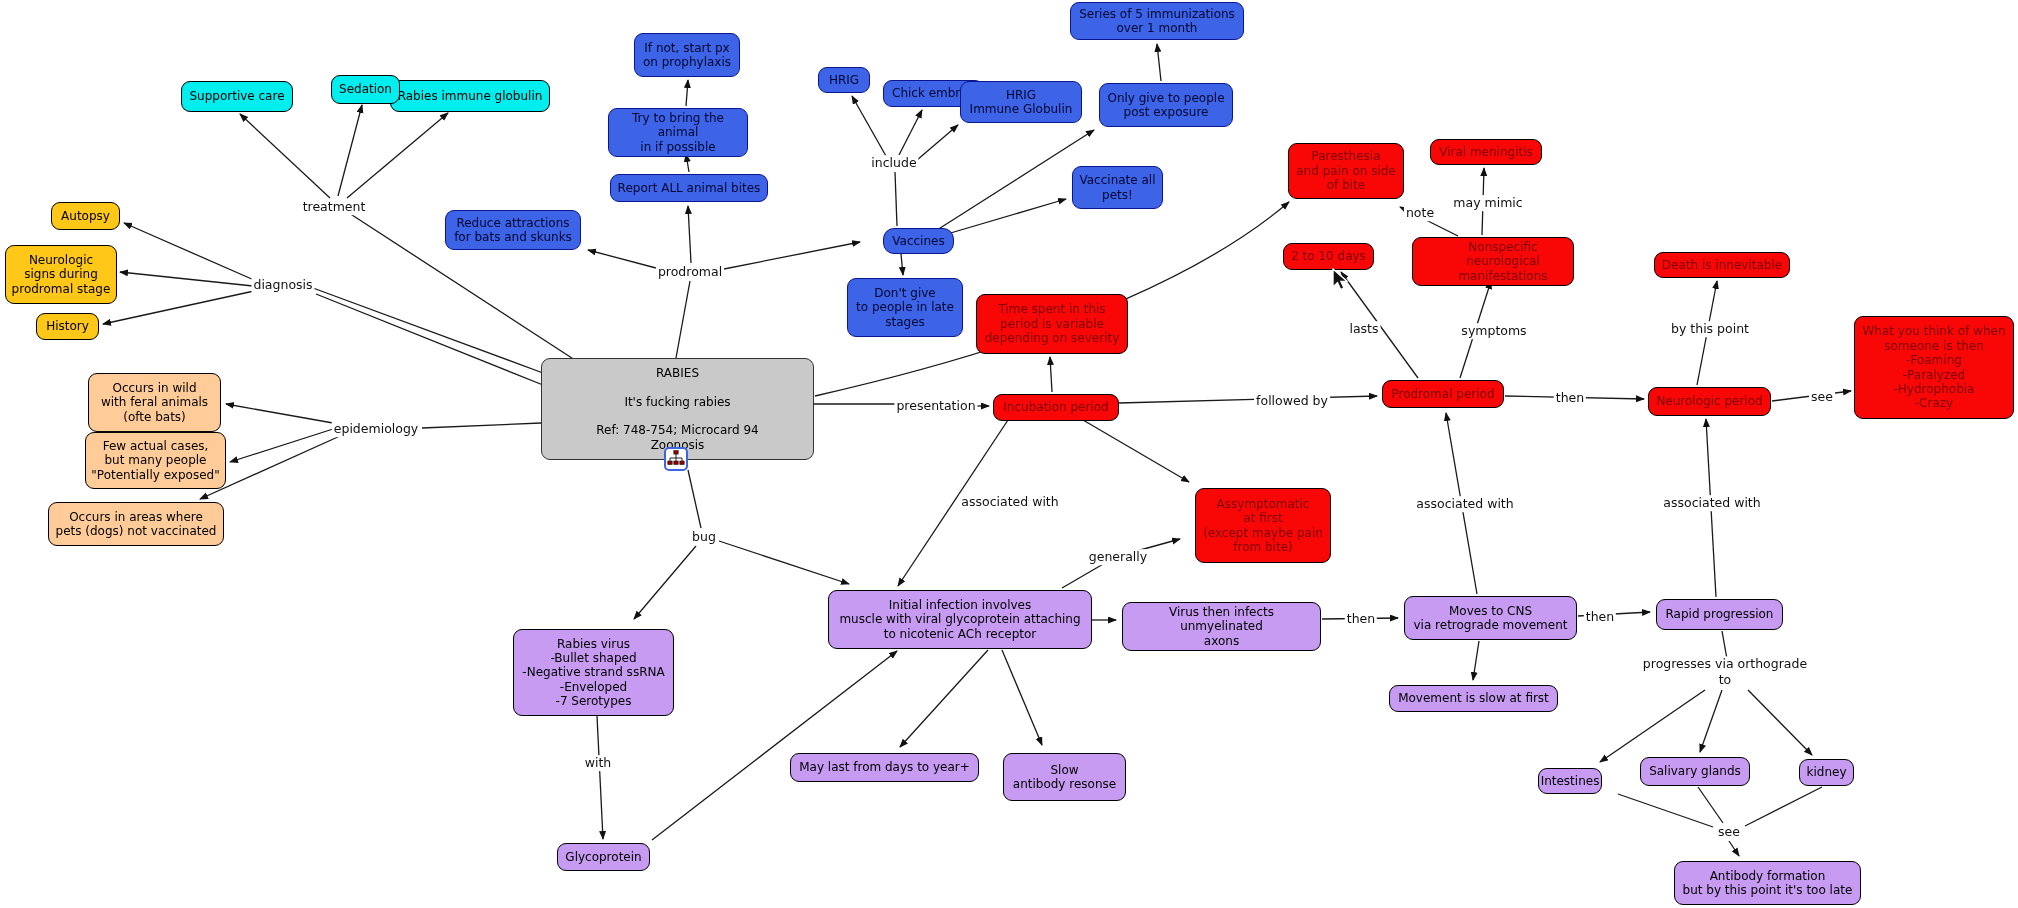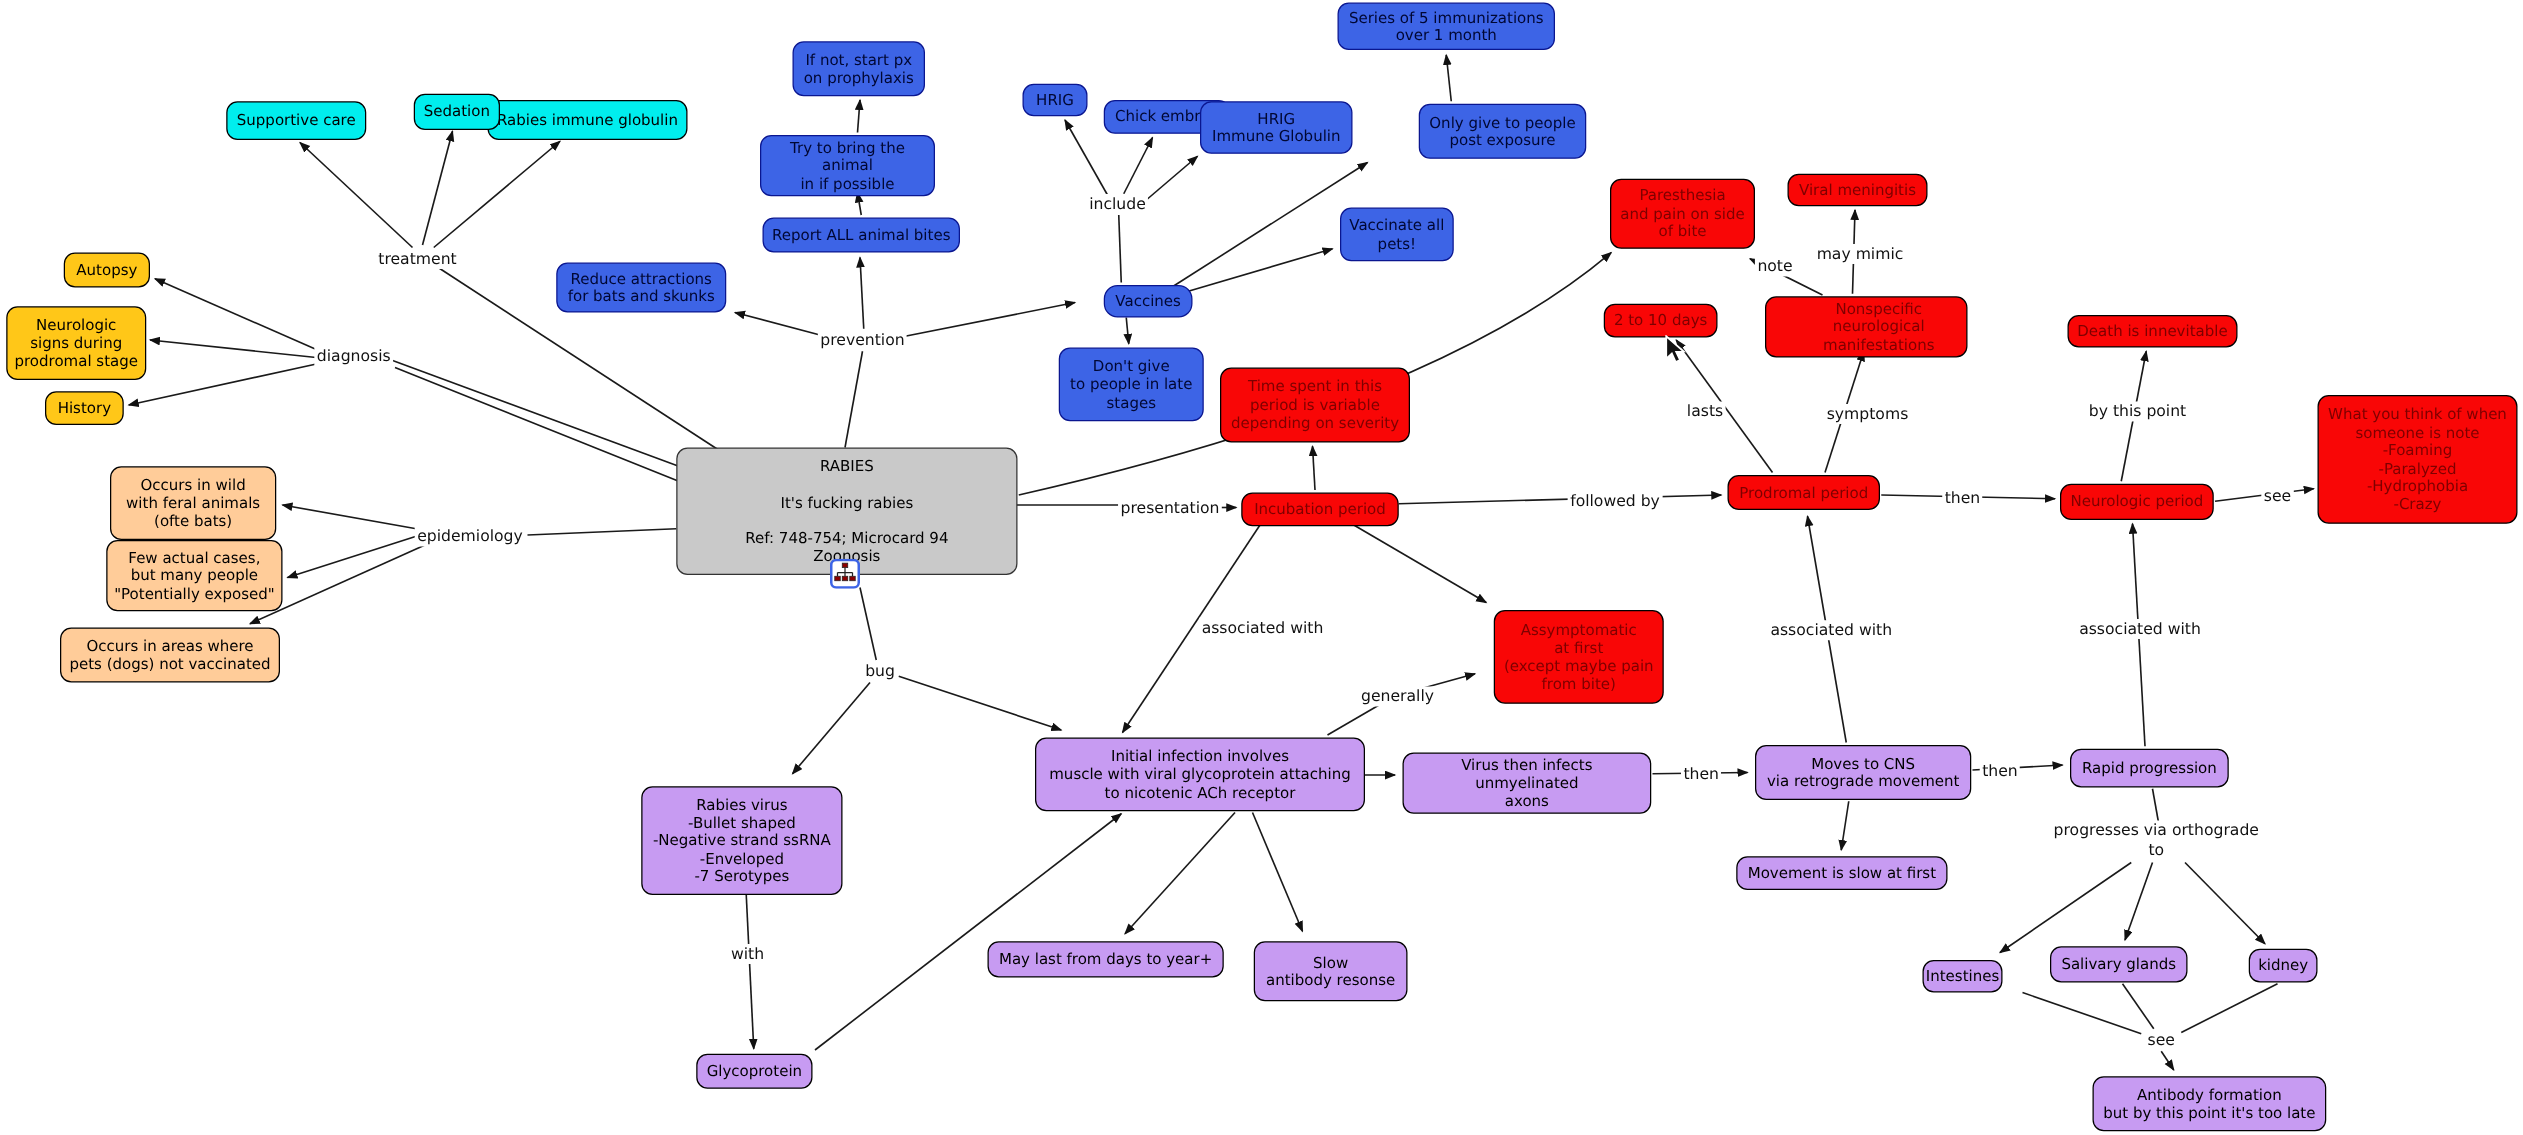--- a/index.html
+++ b/index.html
@@ -150,21 +150,21 @@
     <div class="node blue" style="left: 445px; top: 210px; width: 136px; min-height: 40px;"><span>Reduce attractions
 for bats and skunks</span></div>
     <div class="node blue" style="left: 818px; top: 67px; width: 52px; min-height: 26px;"><span>HRIG</span></div>
     <div class="node blue nowrap" style="left: 883px; top: 80px; width: 101px; min-height: 27px; z-index: 1;">
       <span>Chick embryo</span>
     </div>
     <div class="node blue" style="left: 960px; top: 81px; width: 122px; min-height: 42px; z-index: 3;"><span>HRIG
 Immune Globulin</span></div>
     <div class="node blue" style="left: 1070px; top: 2px; width: 174px; min-height: 38px;"><span>Series of 5 immunizations
 over 1 month</span></div>
-    <div class="node blue" style="left: 1099px; top: 83px; width: 134px; min-height: 44px; margin-left: 36px;"><span>Only give to people
+    <div class="node blue" style="left: 1099px; top: 83px; width: 134px; min-height: 44px;"><span>Only give to people
 post exposure</span></div>
     <div class="node blue" style="left: 1072px; top: 166px; width: 91px; min-height: 43px;"><span>Vaccinate all
 pets!</span></div>
     <div class="node blue" style="left: 883px; top: 228px; width: 71px; min-height: 26px; border-radius: 11px;"><span>Vaccines</span></div>
     <div class="node blue" style="left: 847px; top: 278px; width: 116px; min-height: 59px;"><span>Don't give
 to people in late
 stages</span></div>
     <div class="node red" style="left: 976px; top: 294px; width: 152px; min-height: 60px;"><span>Time spent in this
 period is variable
 depending on severity</span></div>
@@ -173,21 +173,21 @@
 and pain on side
 of bite</span></div>
     <div class="node red" style="left: 1430px; top: 139px; width: 112px; min-height: 26px;"><span>Viral meningitis</span></div>
     <div class="node red" style="left: 1283px; top: 243px; width: 91px; min-height: 27px;"><span>2 to 10 days</span></div>
     <div class="node red" style="left: 1412px; top: 237px; width: 162px; min-height: 40px; padding-left: 24px;"><span>Nonspecific neurological
 manifestations</span></div>
     <div class="node red" style="left: 1654px; top: 252px; width: 136px; min-height: 26px;"><span>Death is innevitable</span></div>
     <div class="node red" style="left: 1382px; top: 380px; width: 122px; min-height: 28px;"><span>Prodromal period</span></div>
     <div class="node red" style="left: 1648px; top: 387px; width: 123px; min-height: 29px;"><span>Neurologic period</span></div>
     <div class="node red" style="left: 1854px; top: 316px; width: 160px; min-height: 103px;"><span>What you think of when
-someone is note
+someone is then
 -Foaming
 -Paralyzed
 -Hydrophobia
 -Crazy</span></div>
     <div class="node red" style="left: 1195px; top: 488px; width: 136px; min-height: 75px;"><span>Assymptomatic
 at first
 (except maybe pain
 from bite)</span></div>
     <div class="node purple" style="left: 828px; top: 590px; width: 264px; min-height: 59px;"><span>Initial infection involves
 muscle with viral glycoprotein attaching
@@ -214,21 +214,21 @@
 but by this point it's too late</span></div>
     <div class="node gray" style="left: 541px; top: 358px; width: 273px; min-height: 102px;"><span>RABIES
 
 It's fucking rabies
 
 Ref: 748-754; Microcard 94
 Zoonosis</span></div>
     <div class="edge-label" style="left: 334px; top: 207px;">treatment</div>
     <div class="edge-label" style="left: 283px; top: 285px;">diagnosis</div>
     <div class="edge-label" style="left: 376px; top: 429px;">epidemiology</div>
-    <div class="edge-label" style="left: 690px; top: 272px;">prevention</div>
+    <div class="edge-label" style="left: 690px; top: 272px;">prodromal</div>
     <div class="edge-label" style="left: 894px; top: 163px;">include</div>
     <div class="edge-label" style="left: 936px; top: 406px;">presentation</div>
     <div class="edge-label" style="left: 704px; top: 537px;">bug</div>
     <div class="edge-label" style="left: 1292px; top: 401px;">followed by</div>
     <div class="edge-label" style="left: 1010px; top: 502px;">associated with</div>
     <div class="edge-label" style="left: 1118px; top: 557px;">generally</div>
     <div class="edge-label" style="left: 1364px; top: 329px;">lasts</div>
     <div class="edge-label" style="left: 1494px; top: 331px;">symptoms</div>
     <div class="edge-label" style="left: 1420px; top: 213px;">note</div>
     <div class="edge-label" style="left: 1488px; top: 203px;">may mimic</div>

